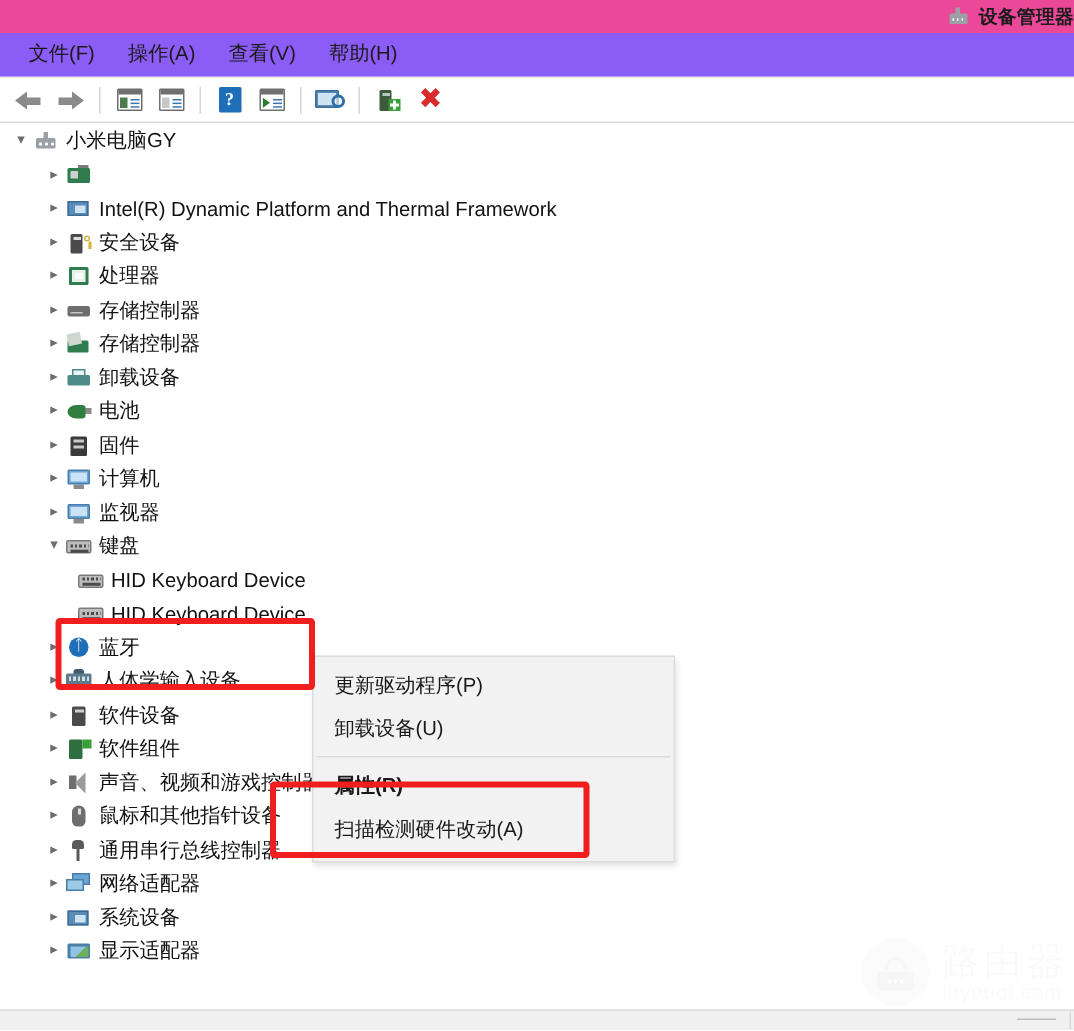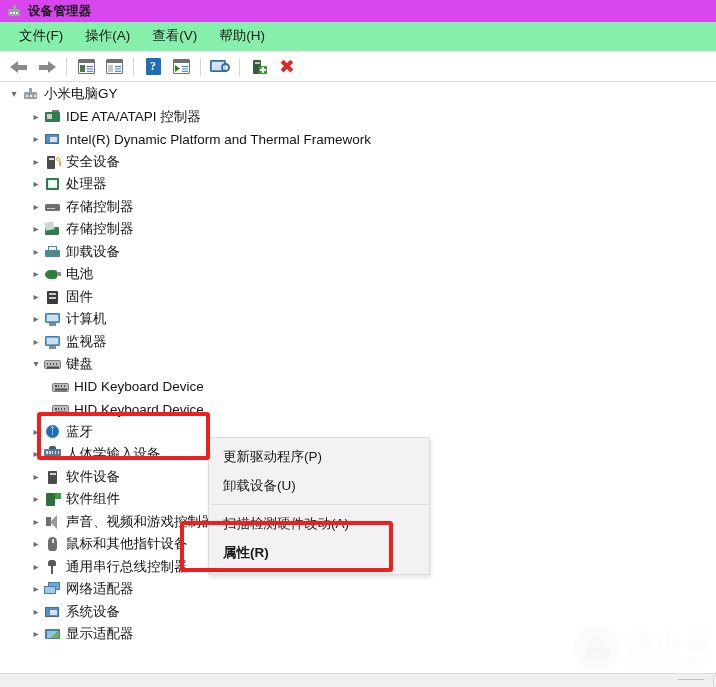--- a/index.html
+++ b/index.html
@@ -11,38 +11,39 @@
     overflow: hidden;
     position: relative;
     color: #1a1a1a;
   }
 
   
   .titlebar {
     height: 22px;
     display: flex; align-items: center;
     padding-left: 6px;
-    background: #d946ef;
+    background: #ec4899;
+    justify-content: flex-end;
   }
   .title-icon { width: 16px; height: 16px; position: relative; margin-right: 6px; flex: 0 0 auto; }
   .title-icon .tb-body {
     position: absolute; left: 2px; top: 6px; width: 12px; height: 7px;
     background: #9aa0a6; border-radius: 1px;
   }
   .title-icon .tb-dot { position: absolute; width: 1.5px; height: 1.5px; background: #fff; border-radius: 50%; top: 9px; }
   .title-icon .d1 { left: 4px; } .title-icon .d2 { left: 7px; } .title-icon .d3 { left: 10px; }
   .title-icon .tb-plug { position: absolute; left: 6.5px; top: 2px; width: 3px; height: 5px; background: #9aa0a6; }
   .title-text { font-size: 12.5px; font-weight: bold; color: #1b1b1b; letter-spacing: .2px; }
 
   
   .menubar {
     height: 30px;
     display: flex; align-items: center;
     padding-left: 8px;
-    background: #86efac;
+    background: #8b5cf6;
     border-bottom: 1px solid #e8e8e8;
   }
   .menu-item {
     font-size: 13.5px; color: #1a1a1a;
     padding: 3px 11px 4px 11px;
     cursor: default;
     white-space: nowrap;
   }
 
   
@@ -174,21 +175,21 @@
   .ico.sysdev .sy-b::after { content:""; position:absolute; left:4px; top:2px; right:1px; bottom:1px; background:#cfe3f2; }
   .ico.display .di-b { position:absolute; left:1px; top:3px; width:15px; height:10px; background:#4a7ea8; border-radius:1px; }
   .ico.display .di-b::after { content:""; position:absolute; left:1.5px; top:1.5px; right:1.5px; bottom:1.5px; background:linear-gradient(135deg,#8fc4e6 0 55%,#6fae5a 55% 100%); }
   .ico.human .hu-b { position:absolute; left:0px; top:3px; width:17px; height:10px; background:#5f7a8a; border-radius:1px; }
   .ico.human .hu-b::after { content:""; position:absolute; left:1.5px; top:1.5px; right:1.5px; height:3px; background:repeating-linear-gradient(to right,#cfdde6 0 1.5px,transparent 1.5px 3px); }
   .ico.human .hu-j { position:absolute; left:5px; top:0px; width:7px; height:4px; background:#3f5a6a; border-radius:2px 2px 0 0; }
 
   
   .ctxmenu {
     position: absolute; left: 208px; top: 437px;
-    width: 222px; height: 138px;
+    width: 242px; height: 138px;
     background: #f2f2f2;
     border: 1px solid #dcdcdc;
     box-shadow: 1px 2px 4px rgba(0,0,0,.12);
     z-index: 50;
     padding: 4px 0 0 0;
   }
   .ctx-item {
     height: 29px; display: flex; align-items: center;
     padding-left: 14px; font-size: 13.5px; color: #1a1a1a;
     white-space: nowrap; cursor: default;
@@ -324,21 +325,20 @@
     <div class="label">小米电脑GY</div>
   </div>
 
   <div class="row" style="padding-left:28px">
     <div class="twisty">▸</div>
     <div class="ico card">
         <div class="c-top"></div>
         <div class="c-b"></div>
         <div class="c-chip"></div>
       </div>
-    <div class="label">IDE ATA/ATAPI 控制器</div>
   </div>
 
   <div class="row" style="padding-left:28px">
     <div class="twisty">▸</div>
     <div class="ico sysdev">
         <div class="sy-b"></div>
       </div>
     <div class="label">Intel(R) Dynamic Platform and Thermal Framework</div>
   </div>
 
@@ -529,22 +529,22 @@
       </div>
     <div class="label">显示适配器</div>
   </div>
 
 </div>
 
 <div class="ctxmenu">
   <div class="ctx-item">更新驱动程序(P)</div>
   <div class="ctx-item">卸载设备(U)</div>
   <div class="ctx-sep"></div>
+  <div class="ctx-item bold">属性(R)</div>
   <div class="ctx-item">扫描检测硬件改动(A)</div>
-  <div class="ctx-item bold">属性(R)</div>
 </div>
 
 <div class="redbox" id="redbox-keyboard"></div>
 <div class="redbox" id="redbox-properties"></div>
 
 <div class="watermark">
   <div class="wm-circle">
     <div class="wm-wave"></div>
     <div class="wm-router"></div>
   </div>

